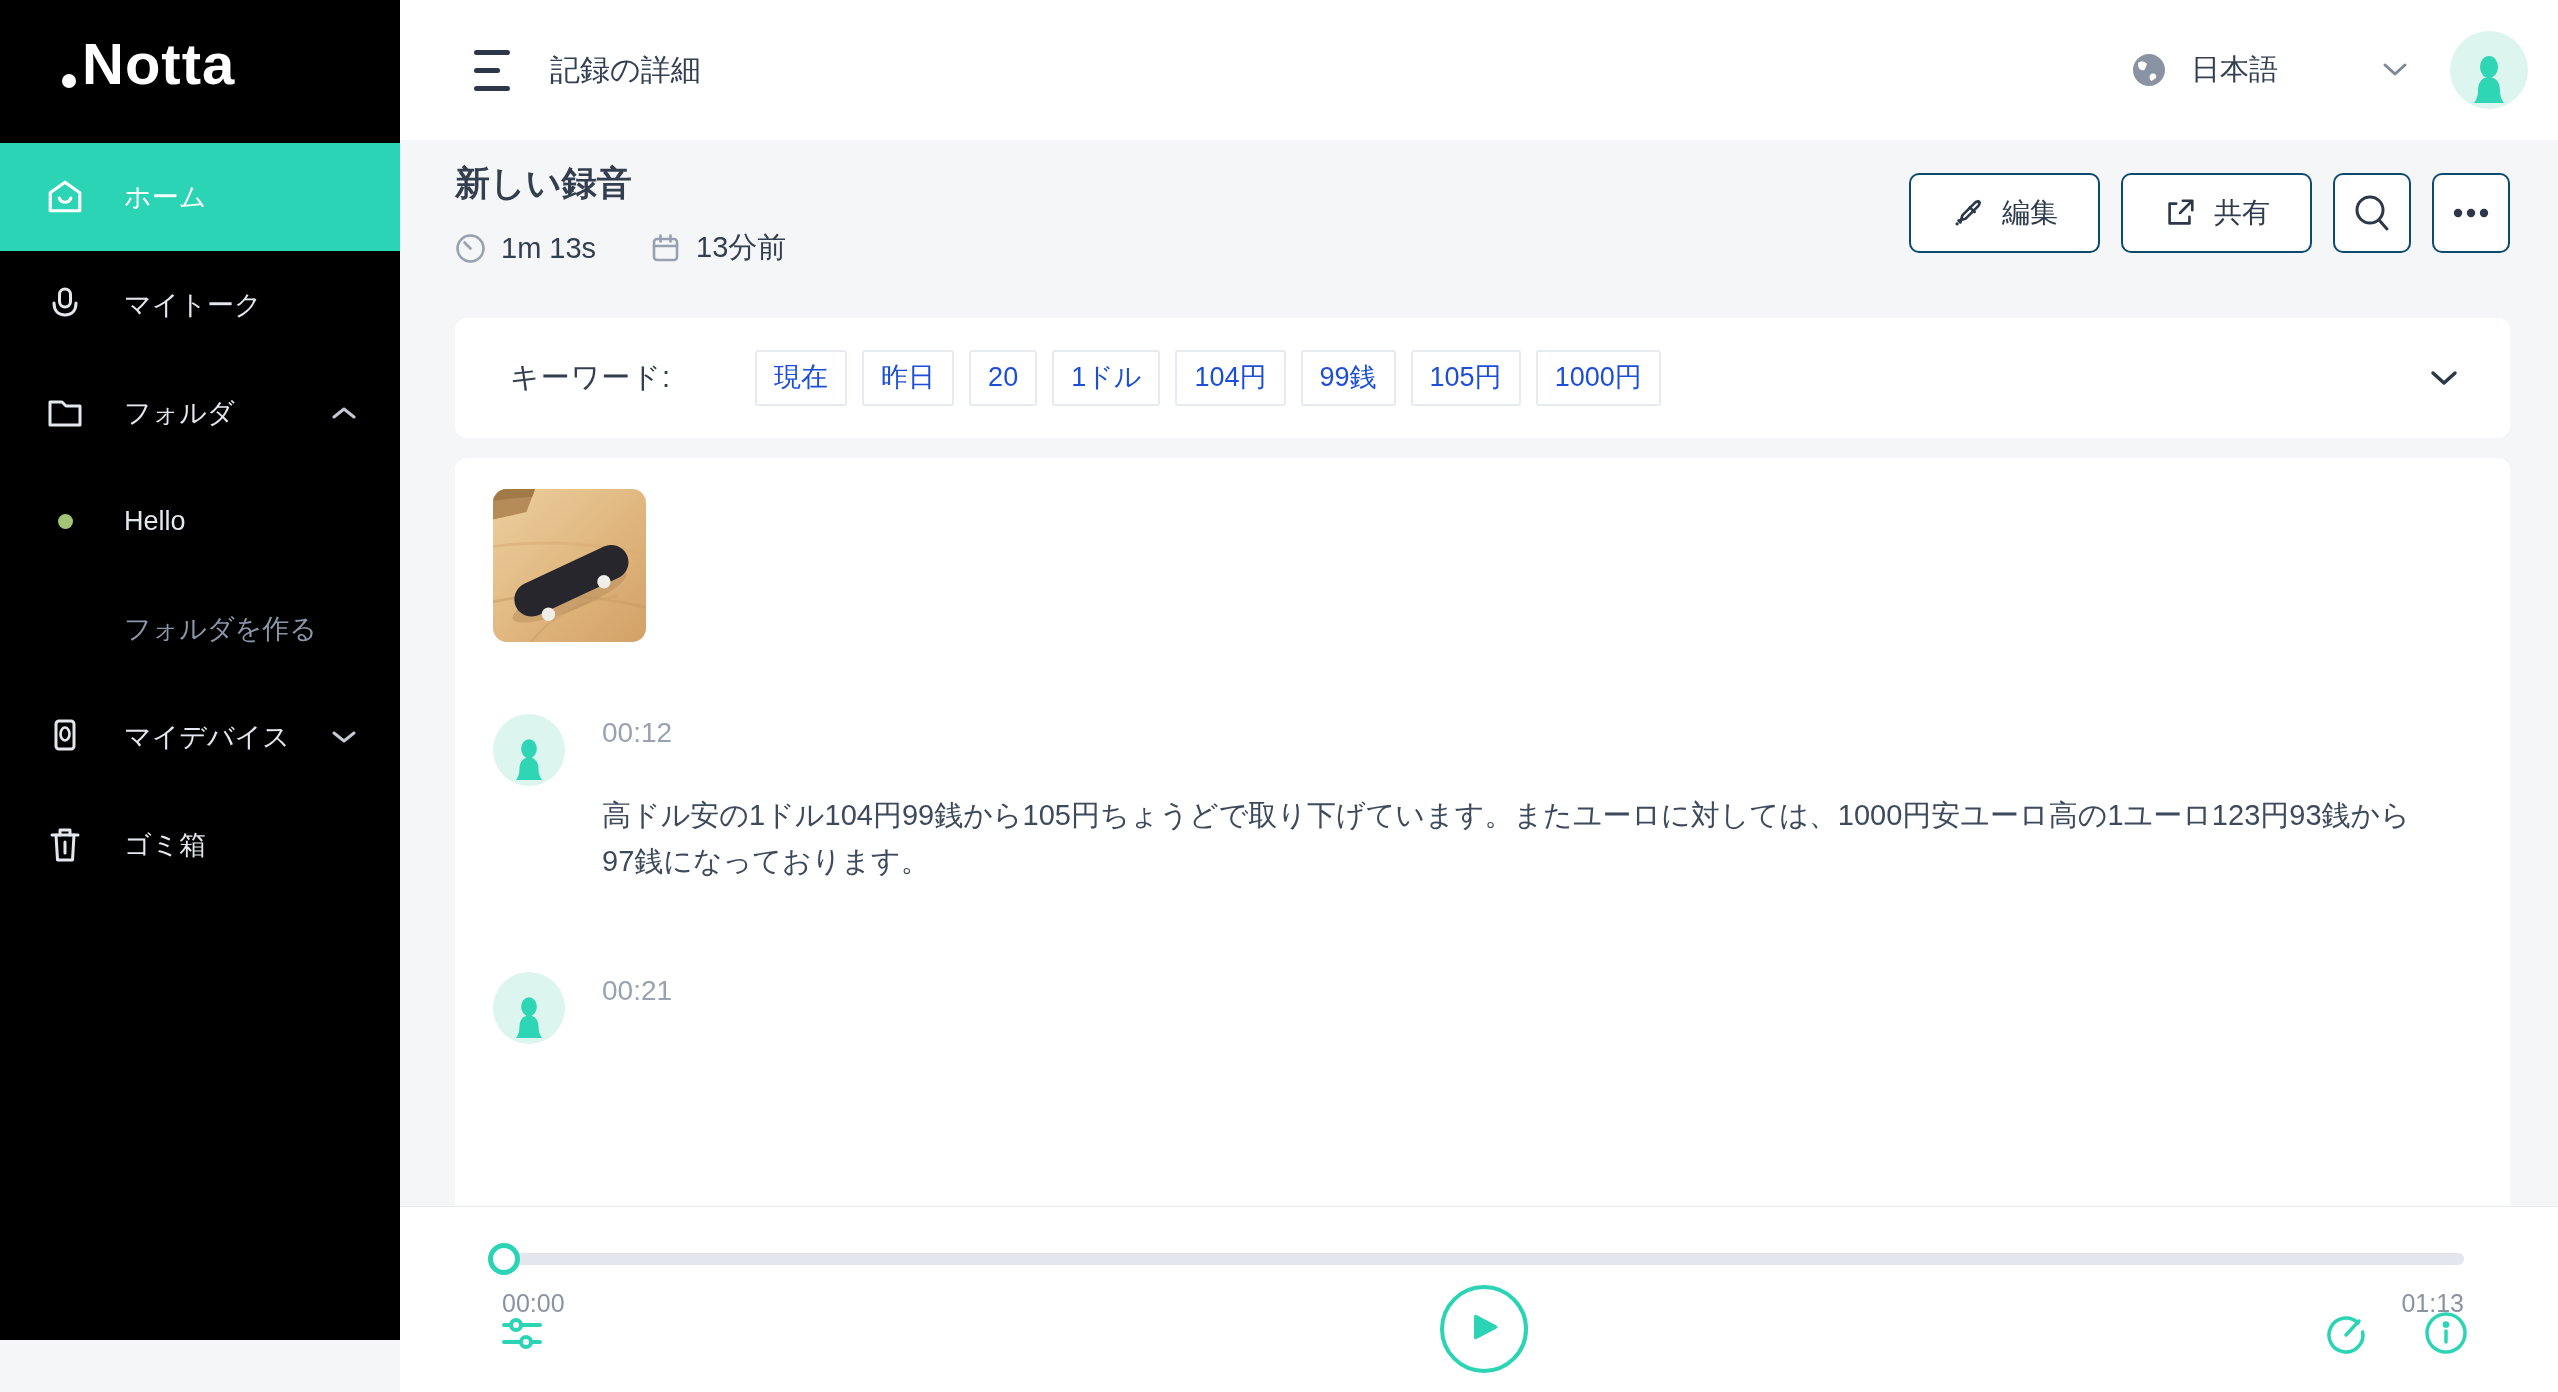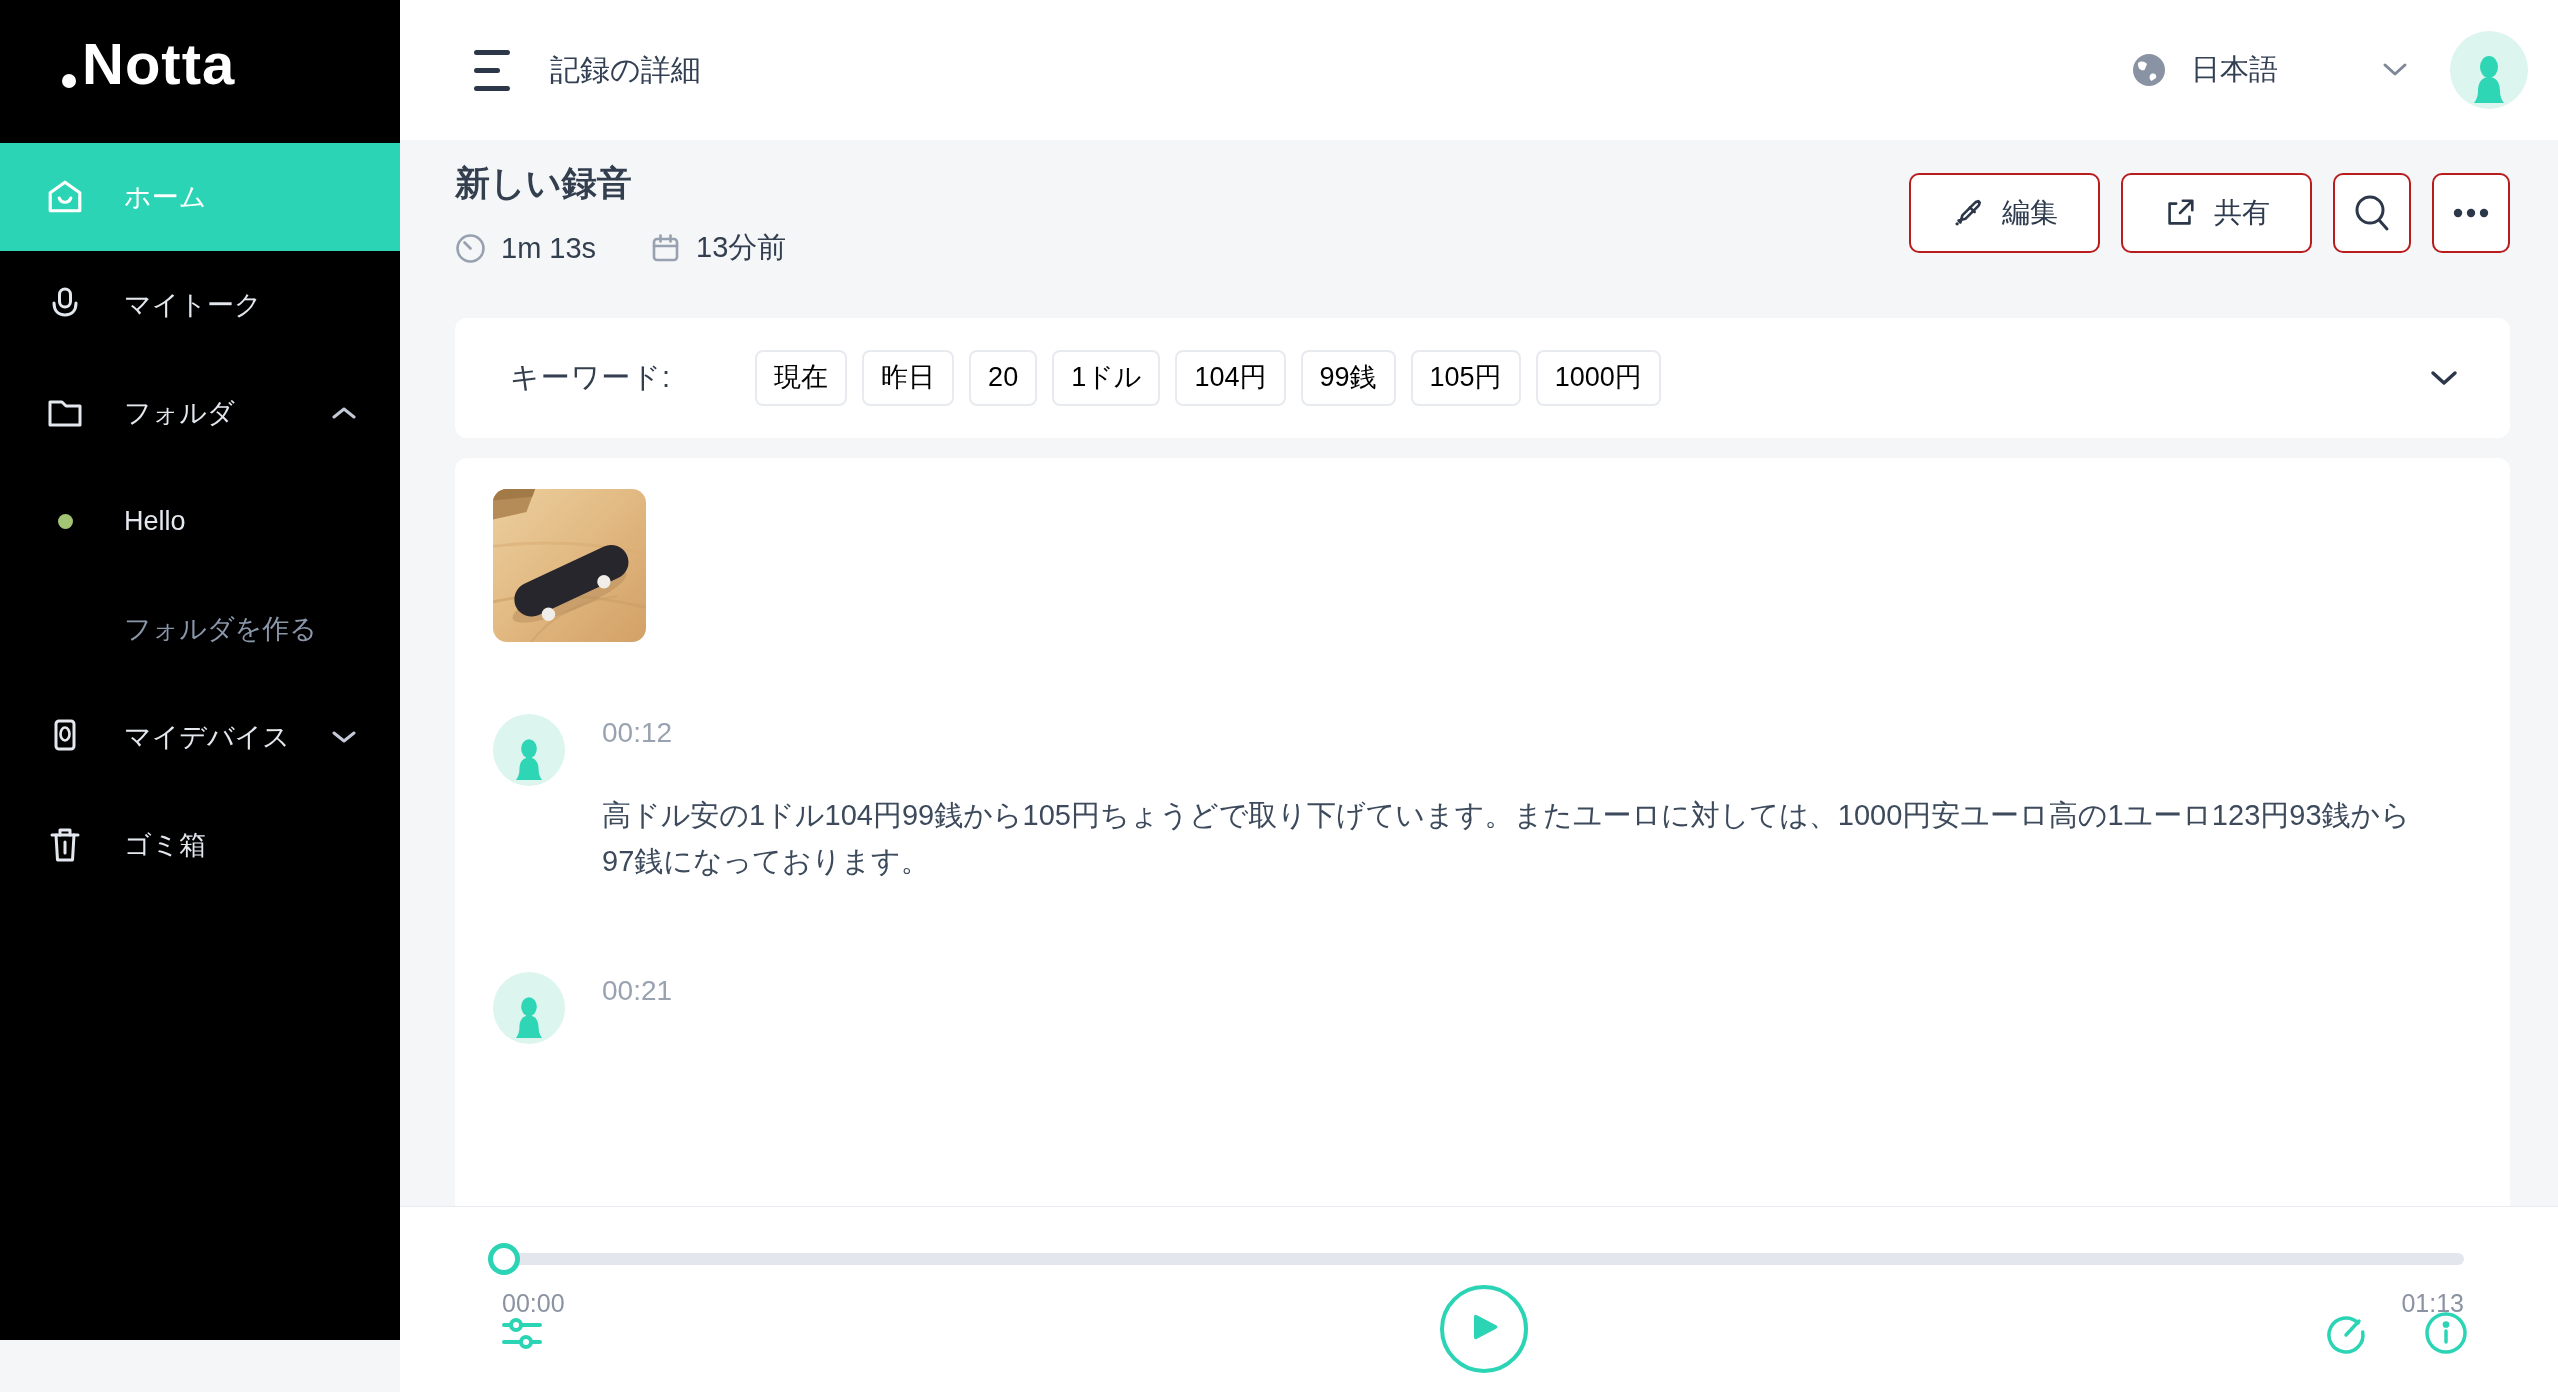--- a/index.html
+++ b/index.html
@@ -37,29 +37,29 @@
 
   
   .content { position:absolute; left:400px; top:140px; width:2158px; height:1252px; }
   .rec-title { position:absolute; left:55px; top:20px; font-size:35px; font-weight:700; color:#333f4e; }
   .rec-meta { position:absolute; left:55px; top:88px; display:flex; align-items:center; font-size:29px; color:#333f4e; }
   .rec-meta .meta-icon { color:#97a1af; margin-right:15px; }
   .meta-group { display:flex; align-items:center; }
   .meta-group + .meta-group { margin-left:54px; }
 
   .actions { position:absolute; right:48px; top:33px; display:flex; gap:21px; }
-  .btn { height:80px; background:#fff; border:2px solid #b91c1c; border-radius:10px; display:flex; align-items:center; justify-content:center; font-size:28px; color:#2f3b4e; cursor:pointer; }
+  .btn { height:80px; background:#fff; border:2px solid #0c4a6e; border-radius:10px; display:flex; align-items:center; justify-content:center; font-size:28px; color:#2f3b4e; cursor:pointer; }
   .btn-text { padding:0 40px; gap:17px; min-width:188px; }
   .btn-square { width:78px; }
   .btn svg { color:#2c3849; }
 
   .kw-card { position:absolute; left:55px; top:178px; width:2055px; height:120px; background:#fff; border-radius:12px; display:flex; align-items:center; padding:0 52px 0 55px;gap:12px; }
   .kw-label { font-size:29px; color:#333f4e; letter-spacing:1px; }
   .kw-chips { display:flex; gap:15px; margin-left:72px; }
-  .chip { border:2px solid #e7eaef; border-radius:8px; color:#000000; font-size:27px; padding:11px 17px; background:#fff; line-height:1.1; cursor:pointer; white-space:nowrap; }
+  .chip { border:2px solid #e7eaef; border-radius:3px; color:#1d4ed8; font-size:27px; padding:11px 17px; background:#fff; line-height:1.1; cursor:pointer; white-space:nowrap; }
   .kw-chevron { margin-left:auto; color:#2c3849; cursor:pointer; }
 
   .tr-card { position:absolute; left:55px; top:318px; width:2055px; height:934px; background:#fff; border-radius:12px 12px 0 0; padding:31px 80px 0 38px; }
   .thumb { width:153px; height:153px; border-radius:14px; overflow:hidden; margin-bottom:72px; cursor:pointer; }
   .entry { display:flex; margin-bottom:88px; }
   .entry-avatar { width:72px; height:72px; border-radius:50%; background:#dcf5ee; flex:none; margin-right:37px; overflow:hidden; display:flex; align-items:flex-end; justify-content:center; }
   .entry-body { flex:1; }
   .entry-time { font-size:28px; color:#99a2b0; line-height:38px; }
   .entry-text { margin-top:40px; font-size:29px; color:#3d4a5c; line-height:46px; }
 

